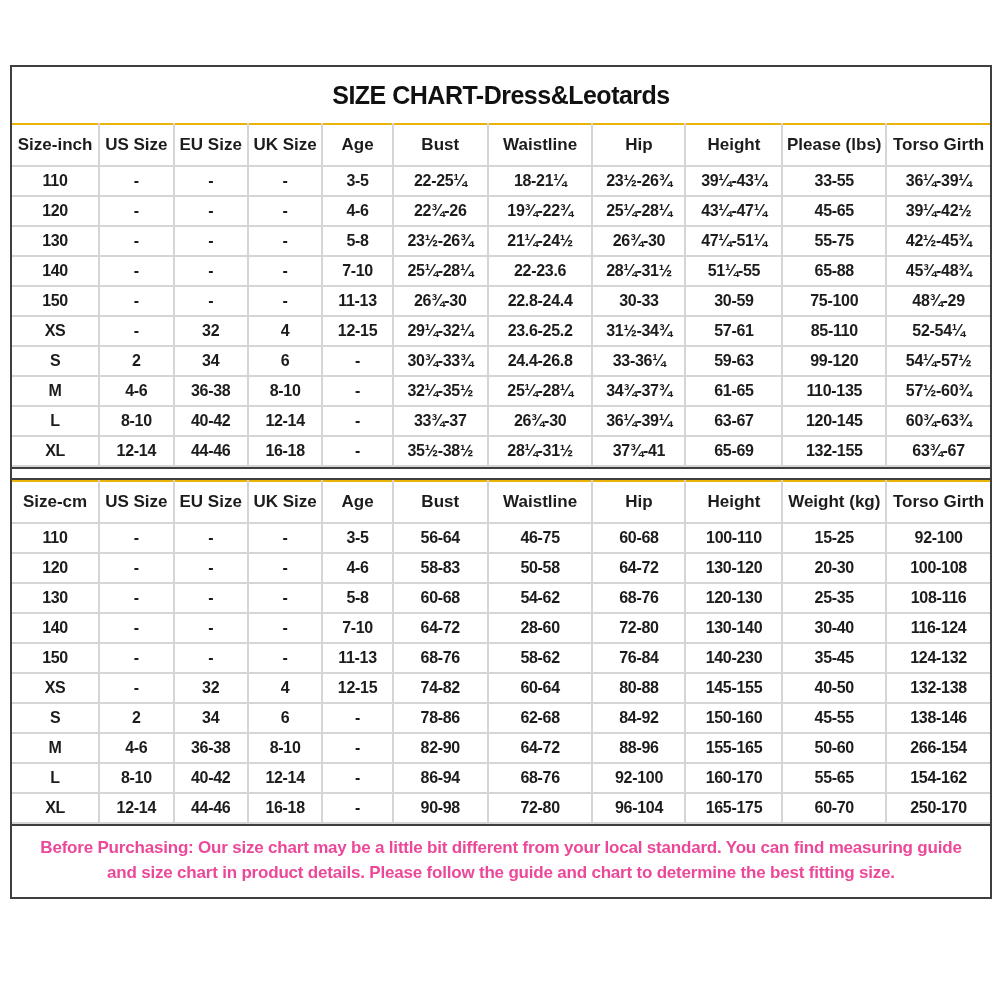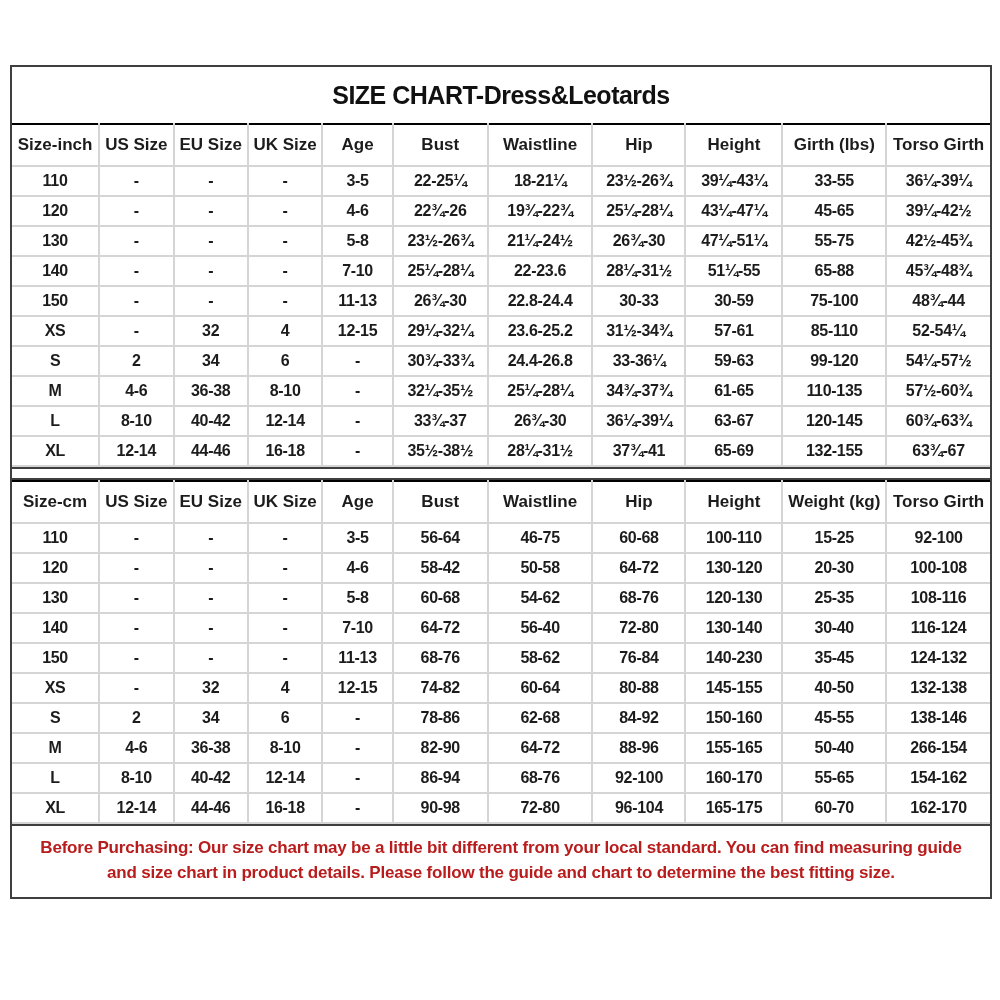--- a/index.html
+++ b/index.html
@@ -45,21 +45,21 @@
     vertical-align: middle;
     color: #1c1c1c;
     padding: 0;
     overflow: hidden;
     white-space: nowrap;
   }
   table.size-table th {
     height: 40px;
     font-size: 17px;
     font-weight: 700;
-    border-top: 2px solid #000000;
+    border-top: 2px solid #eab308;
   }
   table.size-table td {
     height: 28px;
     font-size: 16px;
     font-weight: 700;
     letter-spacing: -0.3px;
   }
   table.size-table th:first-child,
   table.size-table td:first-child { border-left: none; }
   table.size-table th:last-child,
@@ -79,21 +79,21 @@
     background: #ffffff;
     border-top: 2px solid #3f3f3f;
     border-bottom: 2px solid #3f3f3f;
   }
   .note {
     border-top: 2px solid #3f3f3f;
     padding: 10px 14px 12px 14px;
     text-align: center;
     font-size: 17px;
     font-weight: 600;
-    color: #b91c1c;
+    color: #ec4899;
     line-height: 1.45;
     letter-spacing: -0.2px;
   }
 </style>
 </head>
 <body>
 
 <div class="page">
   <div class="chart-box">
     <div class="title">SIZE CHART-Dress&amp;Leotards</div>
@@ -115,21 +115,21 @@
           <tr>
             <th>Size-inch</th>
             <th>US Size</th>
             <th>EU Size</th>
             <th>UK Size</th>
             <th>Age</th>
             <th>Bust</th>
             <th>Waistline</th>
             <th>Hip</th>
             <th>Height</th>
-            <th>Girth (lbs)</th>
+            <th>Please (lbs)</th>
             <th>Torso Girth</th>
           </tr>
         </thead>
         <tbody>
           <tr>
             <td>110</td>
             <td>-</td>
             <td>-</td>
             <td>-</td>
             <td>3-5</td>
@@ -183,21 +183,21 @@
             <td>150</td>
             <td>-</td>
             <td>-</td>
             <td>-</td>
             <td>11-13</td>
             <td>26¾-30</td>
             <td>22.8-24.4</td>
             <td>30-33</td>
             <td>30-59</td>
             <td>75-100</td>
-            <td>48¾-44</td>
+            <td>48¾-29</td>
           </tr>
           <tr>
             <td>XS</td>
             <td>-</td>
             <td>32</td>
             <td>4</td>
             <td>12-15</td>
             <td>29¼-32¼</td>
             <td>23.6-25.2</td>
             <td>31½-34¾</td>
@@ -302,21 +302,21 @@
             <td>100-110</td>
             <td>15-25</td>
             <td>92-100</td>
           </tr>
           <tr>
             <td>120</td>
             <td>-</td>
             <td>-</td>
             <td>-</td>
             <td>4-6</td>
-            <td>58-42</td>
+            <td>58-83</td>
             <td>50-58</td>
             <td>64-72</td>
             <td>130-120</td>
             <td>20-30</td>
             <td>100-108</td>
           </tr>
           <tr>
             <td>130</td>
             <td>-</td>
             <td>-</td>
@@ -329,21 +329,21 @@
             <td>25-35</td>
             <td>108-116</td>
           </tr>
           <tr>
             <td>140</td>
             <td>-</td>
             <td>-</td>
             <td>-</td>
             <td>7-10</td>
             <td>64-72</td>
-            <td>56-40</td>
+            <td>28-60</td>
             <td>72-80</td>
             <td>130-140</td>
             <td>30-40</td>
             <td>116-124</td>
           </tr>
           <tr>
             <td>150</td>
             <td>-</td>
             <td>-</td>
             <td>-</td>
@@ -384,21 +384,21 @@
           <tr>
             <td>M</td>
             <td>4-6</td>
             <td>36-38</td>
             <td>8-10</td>
             <td>-</td>
             <td>82-90</td>
             <td>64-72</td>
             <td>88-96</td>
             <td>155-165</td>
-            <td>50-40</td>
+            <td>50-60</td>
             <td>266-154</td>
           </tr>
           <tr>
             <td>L</td>
             <td>8-10</td>
             <td>40-42</td>
             <td>12-14</td>
             <td>-</td>
             <td>86-94</td>
             <td>68-76</td>
@@ -411,21 +411,21 @@
             <td>XL</td>
             <td>12-14</td>
             <td>44-46</td>
             <td>16-18</td>
             <td>-</td>
             <td>90-98</td>
             <td>72-80</td>
             <td>96-104</td>
             <td>165-175</td>
             <td>60-70</td>
-            <td>162-170</td>
+            <td>250-170</td>
           </tr>
         </tbody>
       </table>
     <div class="note">
       <span>Before Purchasing: Our size chart may be a little bit different from your local standard. You can find measuring guide and size chart in product details. Please follow the guide and chart to determine the best fitting size.</span>
     </div>
   </div>
 </div>
 
 </body></html>

